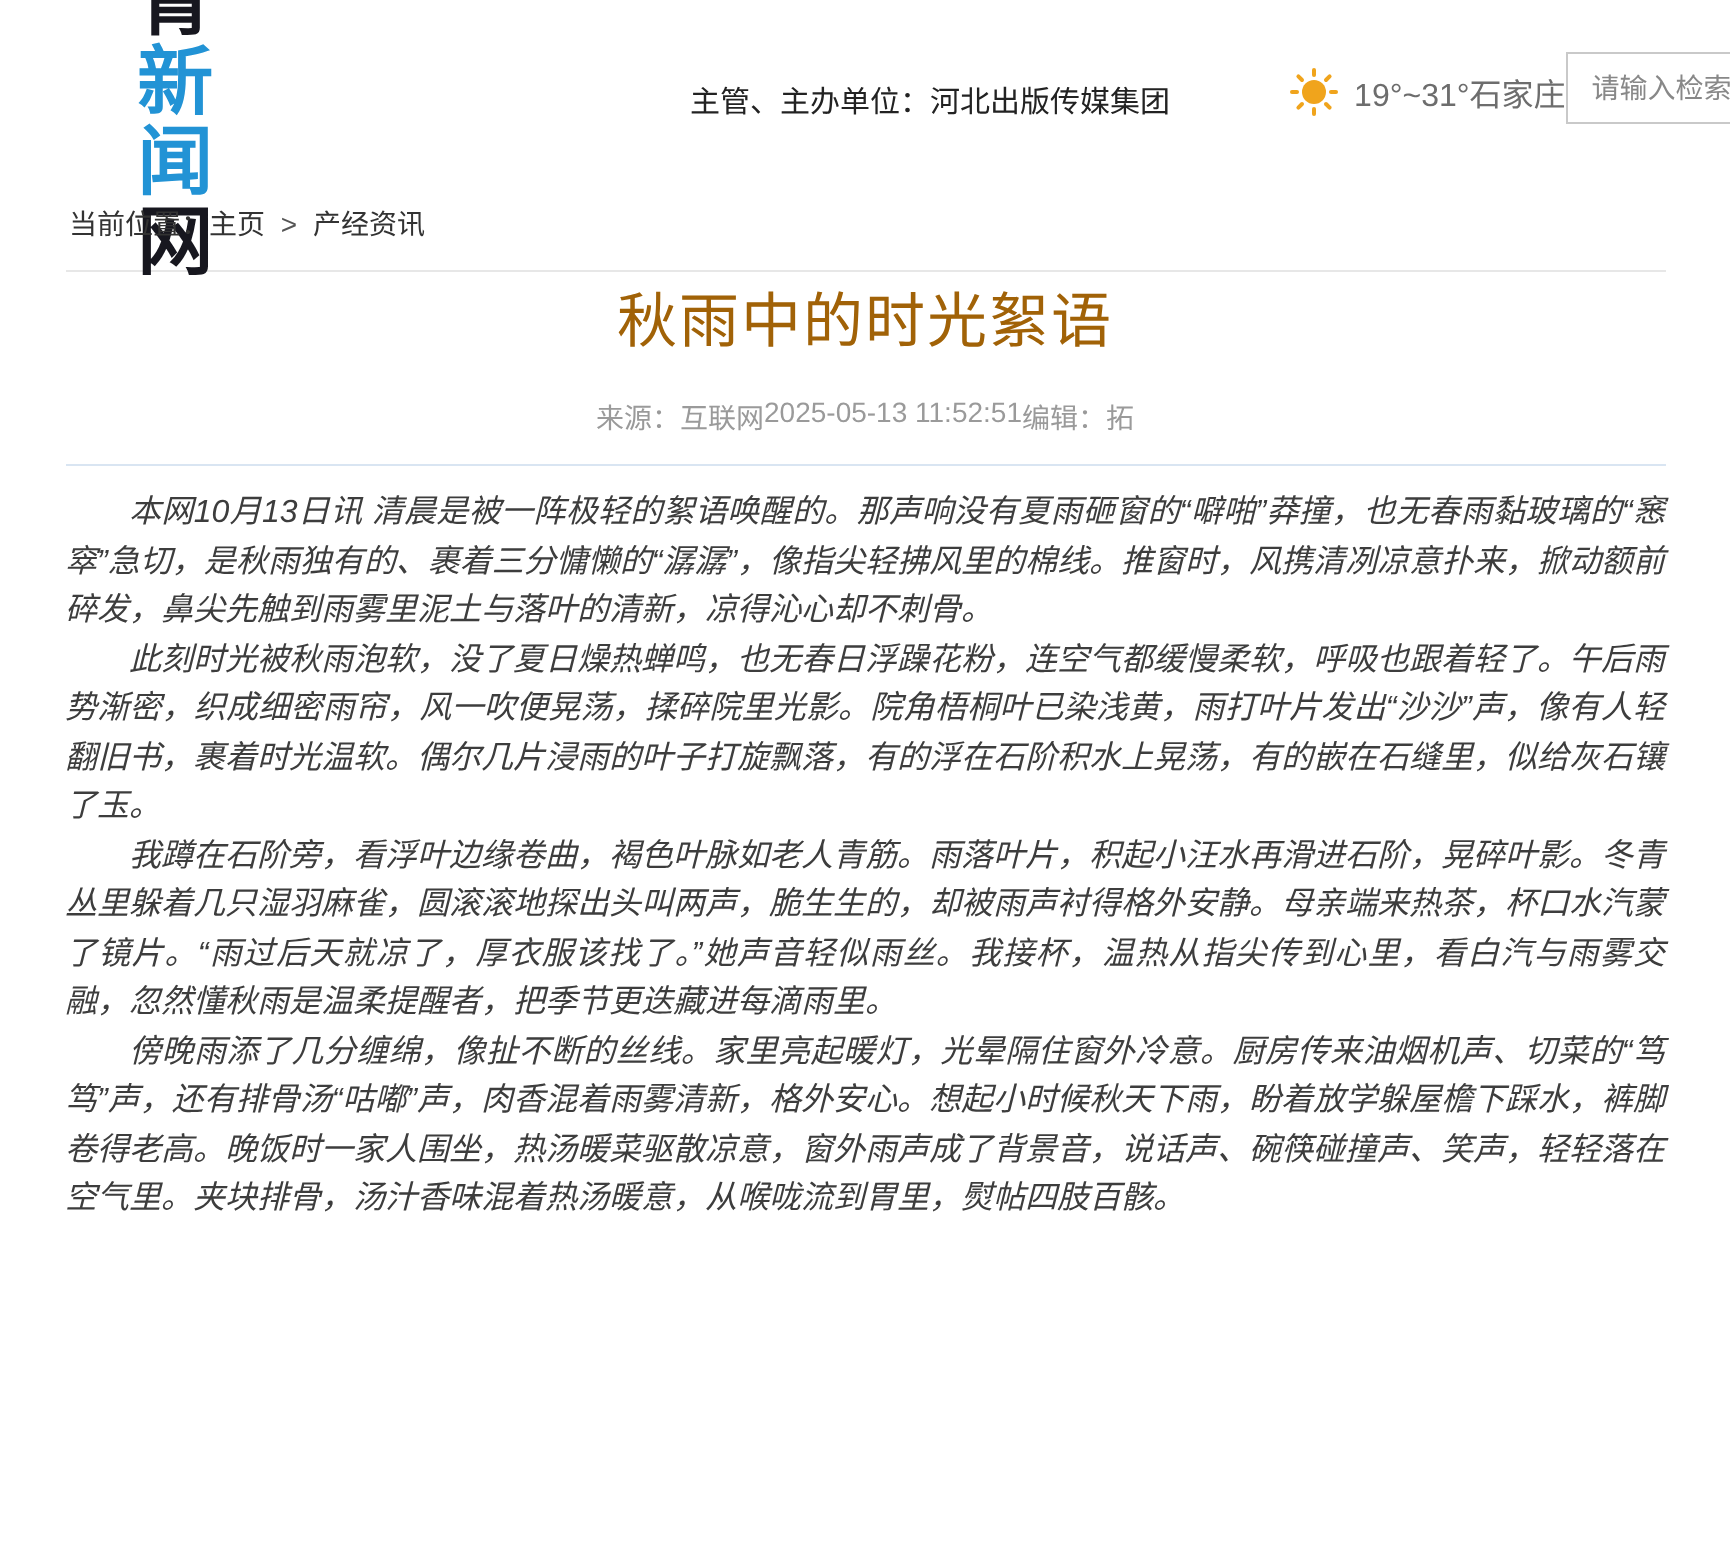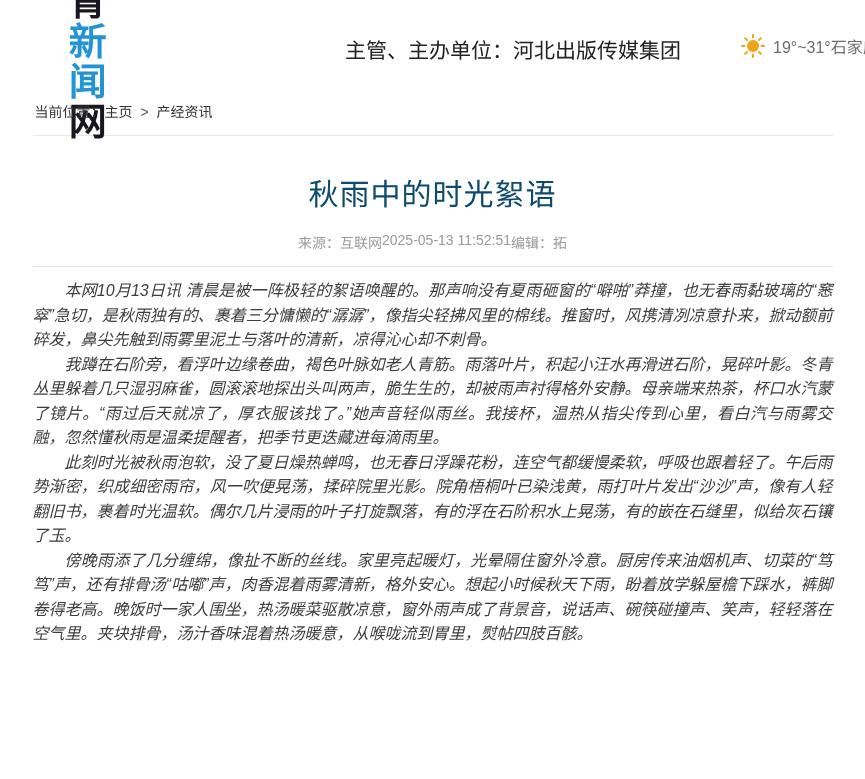--- a/index.html
+++ b/index.html
@@ -20,21 +20,21 @@
   .logo { display:flex; align-items:flex-start; cursor:pointer; }
   .emblem { width:38px; height:50px; margin-right:4px; margin-top:2px; }
   .logo-text-block { display:flex; flex-direction:row; }
   .logo-text { font-size:38px; font-weight:bold; line-height:40px; letter-spacing:1px; }
   .lt-dark { color:#17171f; }
   .lt-blue { color:#2293d5; }
   .tagline {
     font-size:15px; color:#17171f; letter-spacing:6px;
     margin-top:3px; padding-left:4px; white-space:nowrap;
   }
-  .sponsor { font-size:21px; color:#222; margin-left:12px; margin-top:14px; white-space:nowrap; }
+  .sponsor { font-size:15px; color:#222; margin-left:12px; margin-top:14px; white-space:nowrap; }
   .weather { display:flex; align-items:center; margin-left:60px; margin-top:8px; }
   .sun-icon { width:24px; height:24px; margin-right:8px; }
   .weather-text { font-size:16px; color:#6d6d6d; white-space:nowrap; }
   .search {
     margin-left:auto; margin-right:-28px; margin-top:4px;
     width:166px; height:36px;
     border:1px solid #c9c9c9; background:#fff;
     font-size:14px; color:#333; padding:0 12px;
     outline:none;
   }
@@ -58,22 +58,22 @@
     width:800px; margin:0 auto; padding:17px 2px 14px 2px;
     border-bottom:1px solid #e7e7e7;
     font-size:14px; color:#333;
   }
   .breadcrumb-inner a { color:#333; text-decoration:none; cursor:pointer; }
   .bc-sep { margin:0 4px; color:#555; }
 
   
   .main-content { width:800px; margin:0 auto; }
   .article-title {
-    margin-top:34px; text-align:center;
-    font-size:30px; font-weight:400; color:#0c4a6e; letter-spacing:1px;
+    text-align:center;
+    font-size:30px; font-weight:400; color:#a16207; letter-spacing:1px;
   }
   .article-meta {
     margin-top:18px; display:flex; justify-content:center; 
     font-size:14px; color:#9a9a9a;
   }
   .meta-divider { margin-top:14px; border-bottom:1px solid #d9e5f2; width:100%; }
   .article-body { margin-top:12px; }
   .article-body p {
     font-size:16px; line-height:24.5px; color:#3d3d3d;
     text-indent:2em; text-align:justify;font-style:italic;
@@ -141,20 +141,20 @@
     <div class="article-meta">
       <span>来源：互联网</span>
       <span>2025-05-13 11:52:51</span>
       <span>编辑：拓</span>
     </div>
 
     <div class="meta-divider"></div>
 
     <article class="article-body">
       <p>本网10月13日讯 清晨是被一阵极轻的絮语唤醒的。那声响没有夏雨砸窗的“噼啪”莽撞，也无春雨黏玻璃的“窸窣”急切，是秋雨独有的、裹着三分慵懒的“潺潺”，像指尖轻拂风里的棉线。推窗时，风携清冽凉意扑来，掀动额前碎发，鼻尖先触到雨雾里泥土与落叶的清新，凉得沁心却不刺骨。</p>
+      <p>此刻时光被秋雨泡软，没了夏日燥热蝉鸣，也无春日浮躁花粉，连空气都缓慢柔软，呼吸也跟着轻了。午后雨势渐密，织成细密雨帘，风一吹便晃荡，揉碎院里光影。院角梧桐叶已染浅黄，雨打叶片发出“沙沙”声，像有人轻翻旧书，裹着时光温软。偶尔几片浸雨的叶子打旋飘落，有的浮在石阶积水上晃荡，有的嵌在石缝里，似给灰石镶了玉。</p>
       <p>我蹲在石阶旁，看浮叶边缘卷曲，褐色叶脉如老人青筋。雨落叶片，积起小汪水再滑进石阶，晃碎叶影。冬青丛里躲着几只湿羽麻雀，圆滚滚地探出头叫两声，脆生生的，却被雨声衬得格外安静。母亲端来热茶，杯口水汽蒙了镜片。“雨过后天就凉了，厚衣服该找了。”她声音轻似雨丝。我接杯，温热从指尖传到心里，看白汽与雨雾交融，忽然懂秋雨是温柔提醒者，把季节更迭藏进每滴雨里。</p>
-      <p>此刻时光被秋雨泡软，没了夏日燥热蝉鸣，也无春日浮躁花粉，连空气都缓慢柔软，呼吸也跟着轻了。午后雨势渐密，织成细密雨帘，风一吹便晃荡，揉碎院里光影。院角梧桐叶已染浅黄，雨打叶片发出“沙沙”声，像有人轻翻旧书，裹着时光温软。偶尔几片浸雨的叶子打旋飘落，有的浮在石阶积水上晃荡，有的嵌在石缝里，似给灰石镶了玉。</p>
       <p>傍晚雨添了几分缠绵，像扯不断的丝线。家里亮起暖灯，光晕隔住窗外冷意。厨房传来油烟机声、切菜的“笃笃”声，还有排骨汤“咕嘟”声，肉香混着雨雾清新，格外安心。想起小时候秋天下雨，盼着放学躲屋檐下踩水，裤脚卷得老高。晚饭时一家人围坐，热汤暖菜驱散凉意，窗外雨声成了背景音，说话声、碗筷碰撞声、笑声，轻轻落在空气里。夹块排骨，汤汁香味混着热汤暖意，从喉咙流到胃里，熨帖四肢百骸。</p>
 
     </article>
   </main>
 
 </div>
 
 </body></html>

